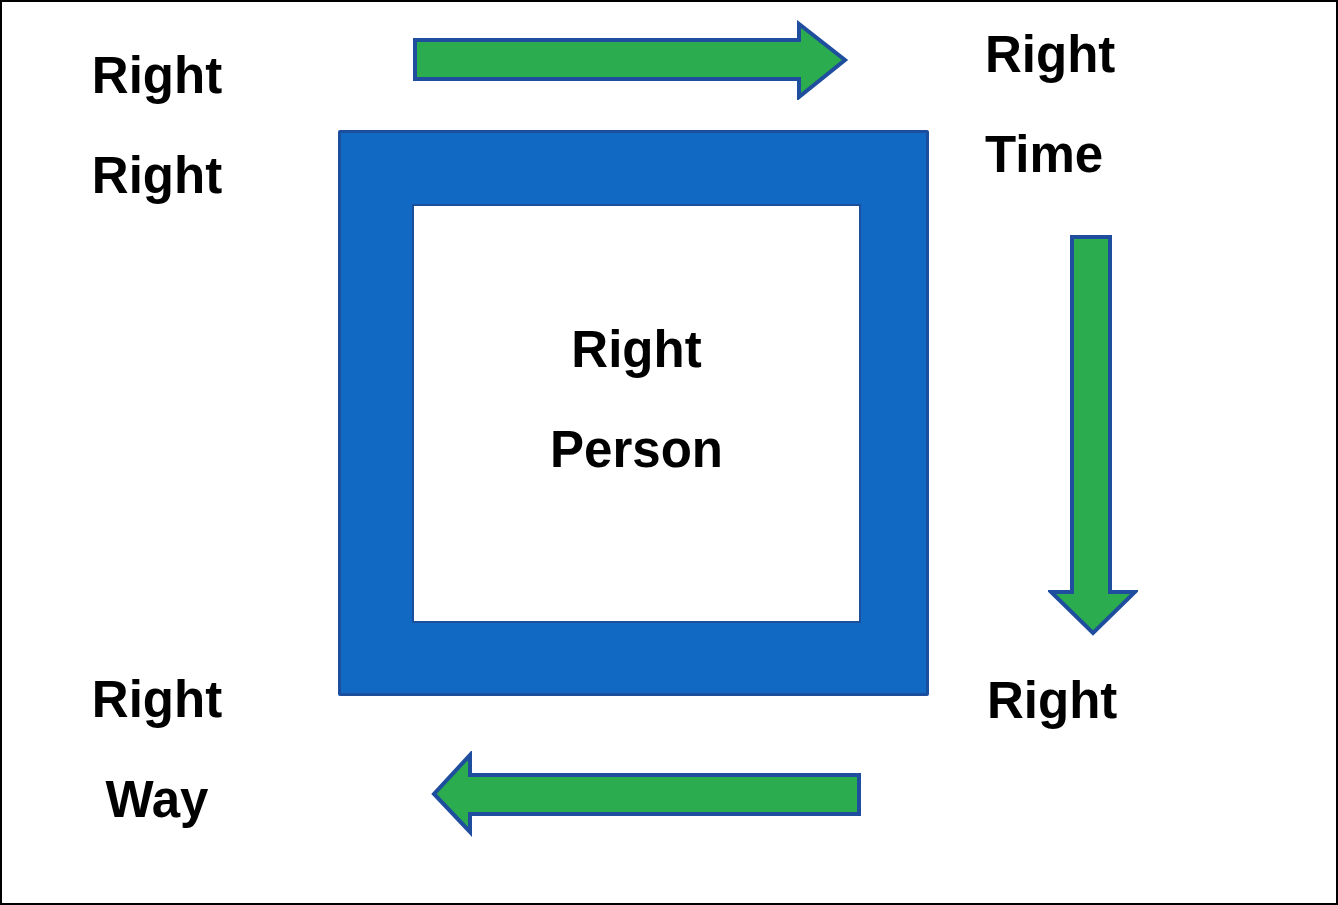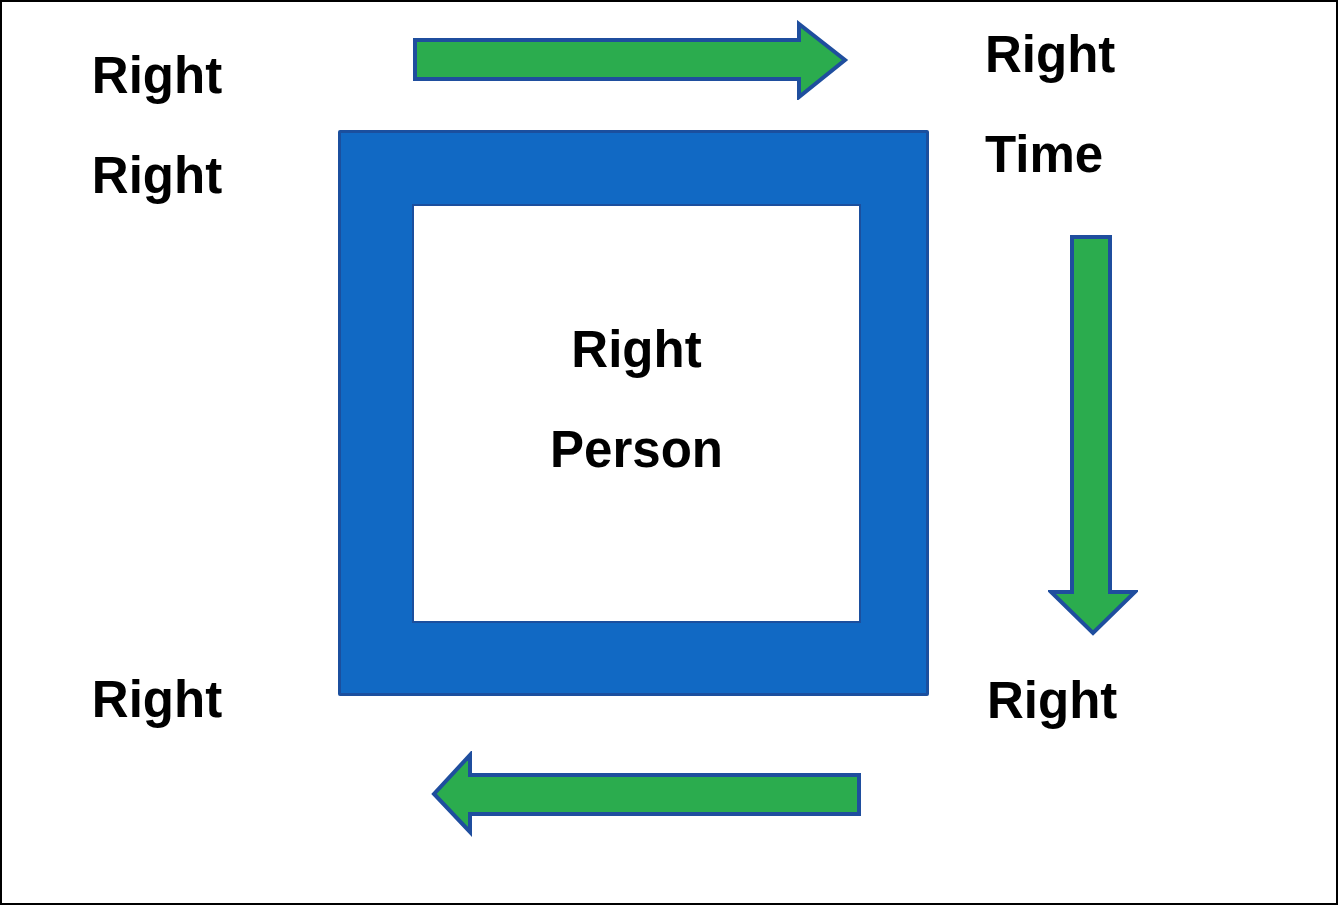--- a/index.html
+++ b/index.html
@@ -76,19 +76,20 @@
     <span class="line">Right</span>
   </div>
 
   <div class="label align-left" style="left: 983px; top: 3px; width: 330px; color: rgb(0, 0, 0);">
     <span class="line">Right</span>
     <span class="line">Time</span>
   </div>
 
   <div class="label align-center" style="left: 30px; top: 648px; width: 250px; color: rgb(0, 0, 0);">
     <span class="line">Right</span>
+    <span class="line">Way</span>
   </div>
 
   <div class="label align-left" style="left: 985px; top: 649px; width: 340px; color: rgb(0, 0, 0);">
     <span class="line">Right</span>
   </div>
 
 </div>
 
 </body></html>

